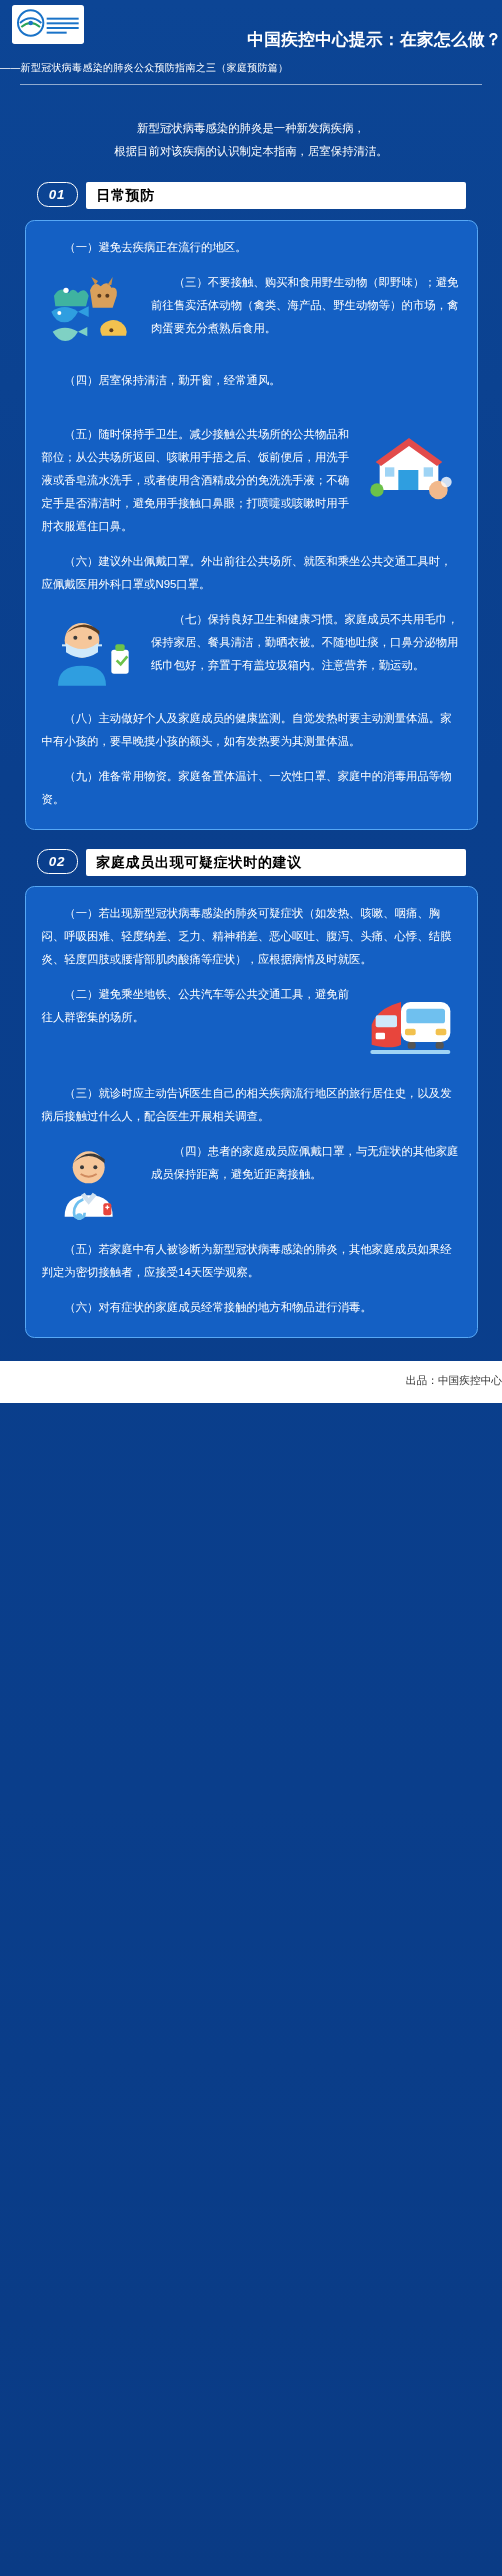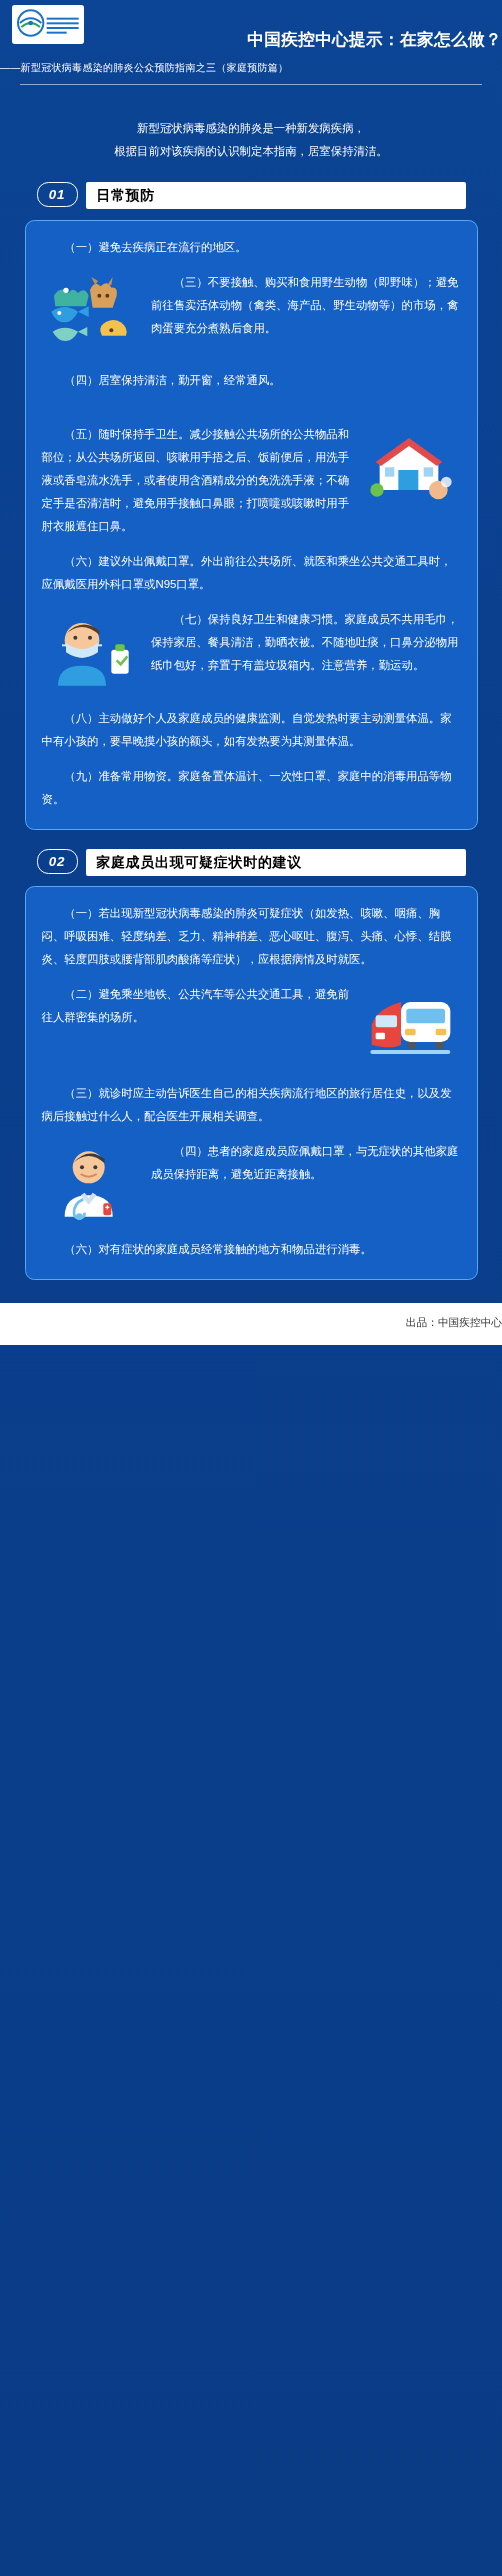--- a/index.html
+++ b/index.html
@@ -324,20 +324,21 @@
           <path d="M62 86 q-14 6 -14 20 q0 8 8 8 q8 0 8 -8" fill="none" stroke="#6fc0ef" stroke-width="4"></path>
           <circle cx="56" cy="112" r="5" fill="#6fc0ef"></circle>
           <rect x="92" y="92" width="12" height="18" rx="3" fill="#e8453c"></rect>
           <rect x="95" y="97" width="6" height="2" fill="#ffffff"></rect>
           <rect x="97" y="95" width="2" height="6" fill="#ffffff"></rect>
         </svg>
       </span>
       <span style="display:block; text-indent:2em;font-family:Liberation Serif, serif;">（四）患者的家庭成员应佩戴口罩，与无症状的其他家庭成员保持距离，避免近距离接触。</span>
     </div>
 
+    <div class="item">（五）若家庭中有人被诊断为新型冠状病毒感染的肺炎，其他家庭成员如果经判定为密切接触者，应接受14天医学观察。</div>
 
     <div class="item">（六）对有症状的家庭成员经常接触的地方和物品进行消毒。</div>
 
   </div>
 
   <div class="footer">
     <span>出品：中国疾控中心</span>
   </div>
 
 </div>

